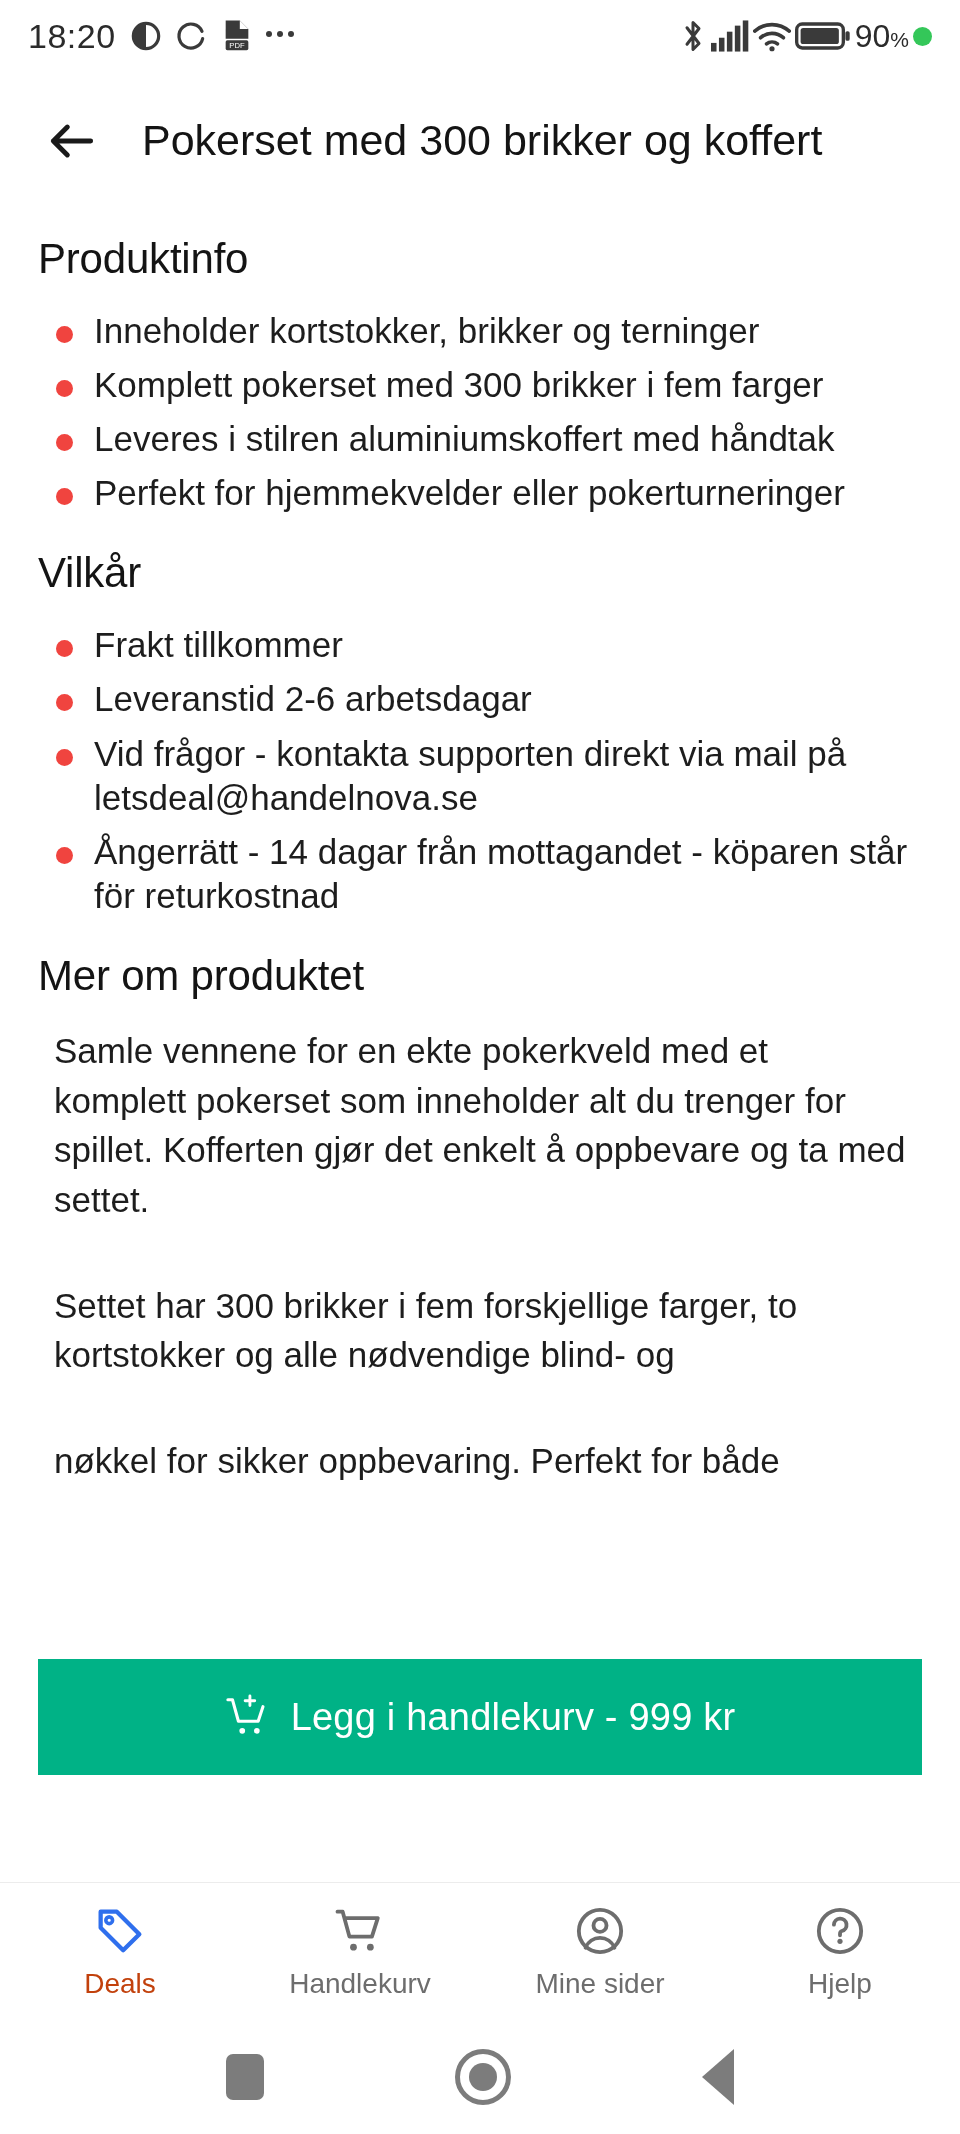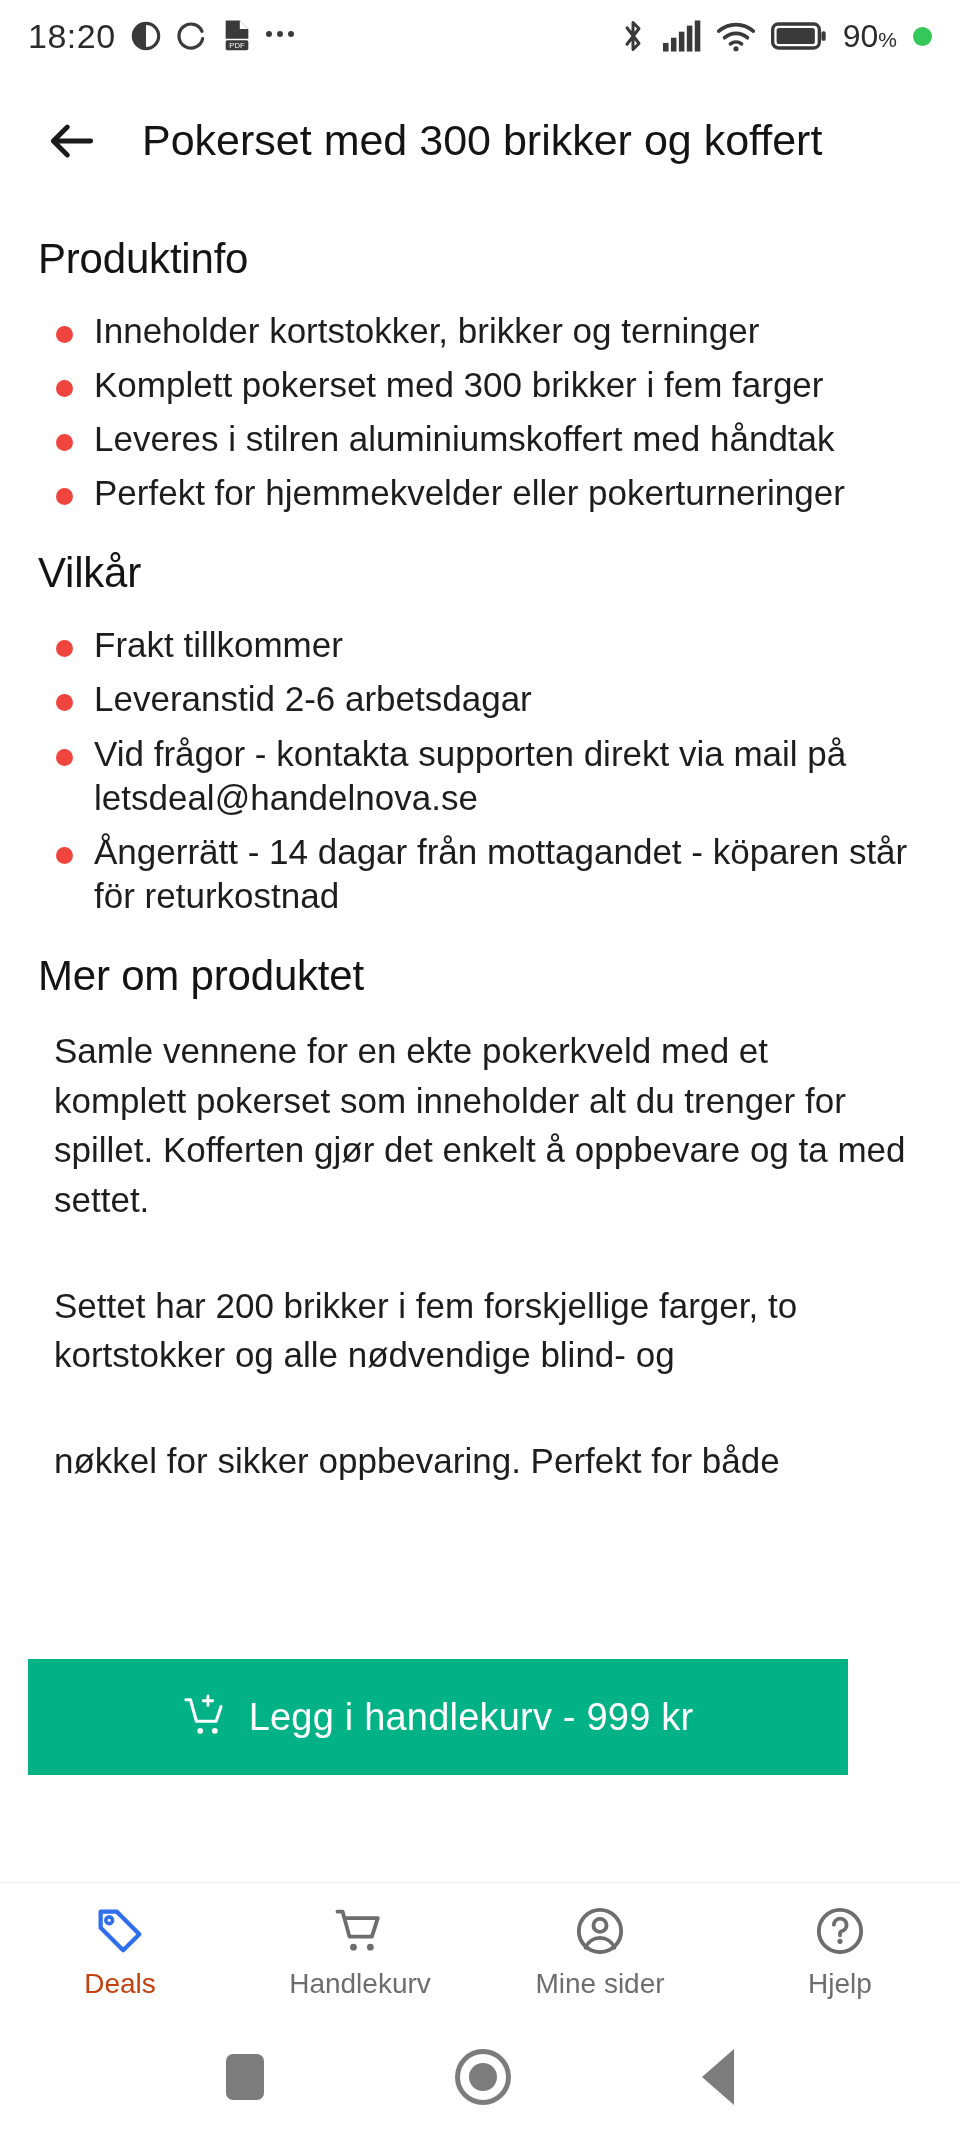--- a/index.html
+++ b/index.html
@@ -12,21 +12,21 @@
   .phone{ position:relative; width:960px; height:2134px; background:#fff; }
 
   
   .statusbar{
     position:absolute; top:0; left:0; width:960px; height:72px;
     display:flex; align-items:center; padding:9px 28px;
     color:#3a3a3a;
   }
   .sb-left{ display:flex; align-items:center; gap:14px; }
   .sb-time{ font-size:34px; letter-spacing:.5px; color:#2b2b2b; }
-  .sb-right{ margin-left:auto; display:flex; align-items:center; gap:16px; }
+  .sb-right{ margin-left:auto; display:flex; align-items:center; gap:4px; }
   .sb-ico{ display:block; }
   .dots{ display:flex; gap:5px; align-items:flex-end; padding-bottom:4px;}
   .dots i{ width:6px; height:6px; border-radius:50%; background:#3a3a3a; display:block;}
   .batt-pct{ font-size:32px; color:#2b2b2b; letter-spacing:0px;}
   .batt-pct small{ font-size:21px; }
   .greendot{ width:19px; height:19px; border-radius:50%; background:#34c759; display:block;}
 
   
   .appbar{
     position:absolute; top:72px; left:0; width:960px; height:138px;
@@ -58,22 +58,22 @@
     content:""; position:absolute; left:18px; top:17px;
     width:17px; height:17px; border-radius:50%; background:var(--bullet);
   }
   p.body{
     font-size:35px; line-height:1.42; color:#1d1d1d; margin:16px;
   }
   p.body + p.body{ margin-top:56px; }
 
   
   .cta-wrap{
-    position:absolute; left:0; top:1658px; width:820px; height:118px;
-    display:flex; align-items:center; justify-content:center;margin-left:28px;
+    position:absolute; left:0; top:1658px; width:960px; height:118px;
+    display:flex; align-items:center; justify-content:center;
   }
   .cta{
     width:884px; height:116px; background:var(--teal);
     display:flex; align-items:center; justify-content:center; gap:20px;
     color:#fff; border:none; cursor:pointer;
   }
   .cta-label{ font-size:38px; color:#ffffff; letter-spacing:.2px; }
 
   
   .tabbar{
@@ -191,21 +191,21 @@
     <h2 class="sec">Vilkår</h2>
     <ul class="bullets">
       <li>Frakt tillkommer</li>
       <li>Leveranstid 2-6 arbetsdagar</li>
       <li>Vid frågor - kontakta supporten direkt via mail på letsdeal@handelnova.se</li>
       <li>Ångerrätt - 14 dagar från mottagandet - köparen står för returkostnad</li>
     </ul>
 
     <h2 class="sec">Mer om produktet</h2>
     <p class="body">Samle vennene for en ekte pokerkveld med et komplett pokerset som inneholder alt du trenger for spillet. Kofferten gjør det enkelt å oppbevare og ta med settet.</p>
-    <p class="body">Settet har 200 brikker i fem forskjellige farger, to kortstokker og alle nødvendige blind- og</p>
+    <p class="body">Settet har 300 brikker i fem forskjellige farger, to kortstokker og alle nødvendige blind- og</p>
     <p class="body" style="margin-top:56px;">nøkkel for sikker oppbevaring. Perfekt for både</p>
   </div>
 
   <div class="cta-wrap">
     <button class="cta">
       <svg width="46" height="46" viewBox="0 0 24 24">
         <path d="M1.5 3h2.4l3.1 11.2h10.3l2.5-7.6" fill="none" stroke="#fff" stroke-width="1.6" stroke-linecap="round" stroke-linejoin="round"></path>
         <circle cx="9" cy="19.2" r="1.5" fill="#fff"></circle>
         <circle cx="16.6" cy="19.2" r="1.5" fill="#fff"></circle>
         <path d="M13 1v5M10.5 3.5h5" fill="none" stroke="#fff" stroke-width="1.5" stroke-linecap="round"></path>

